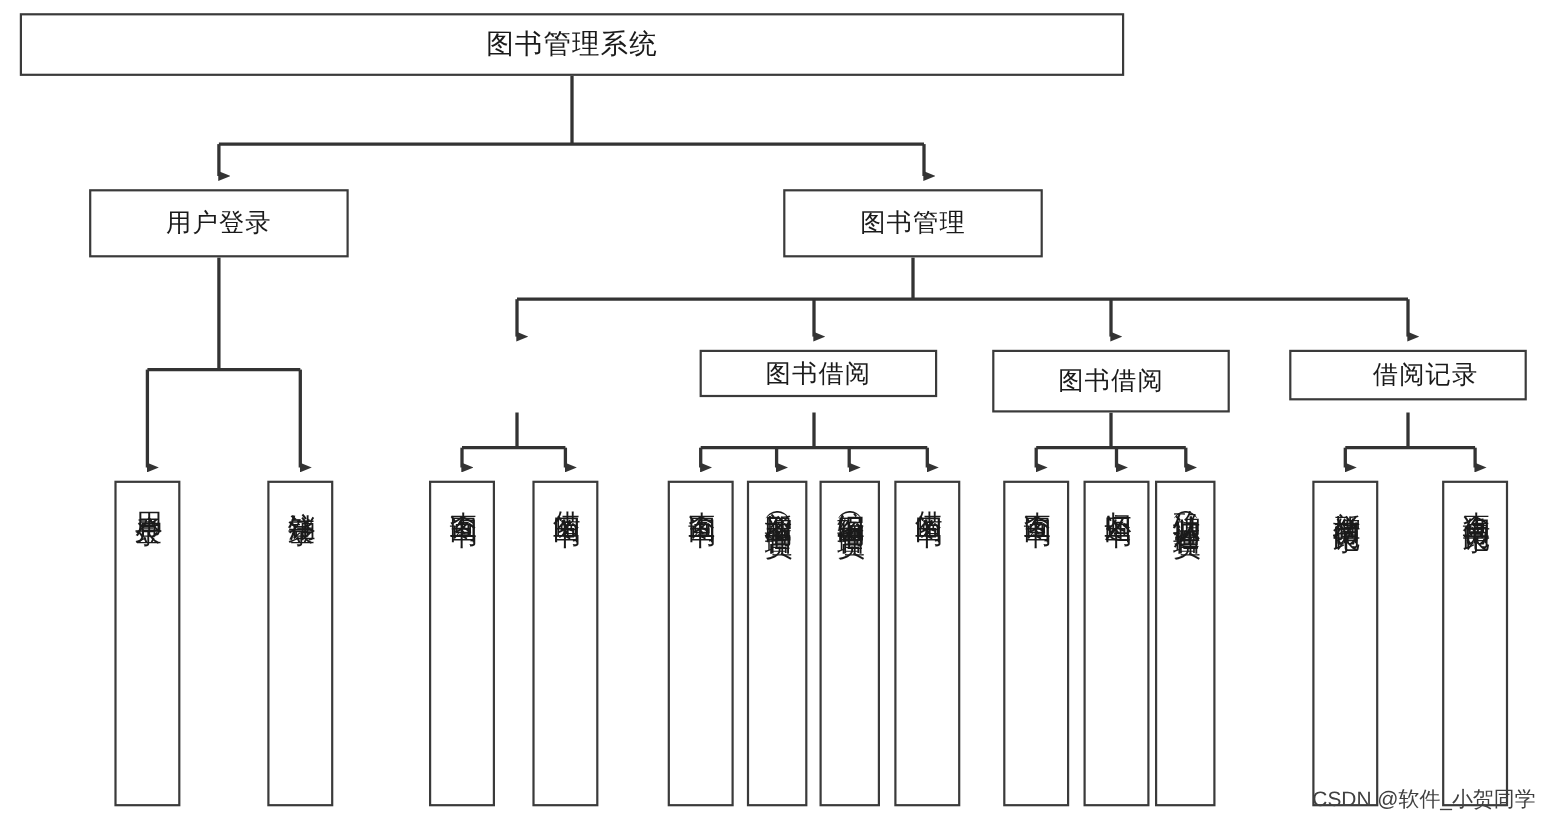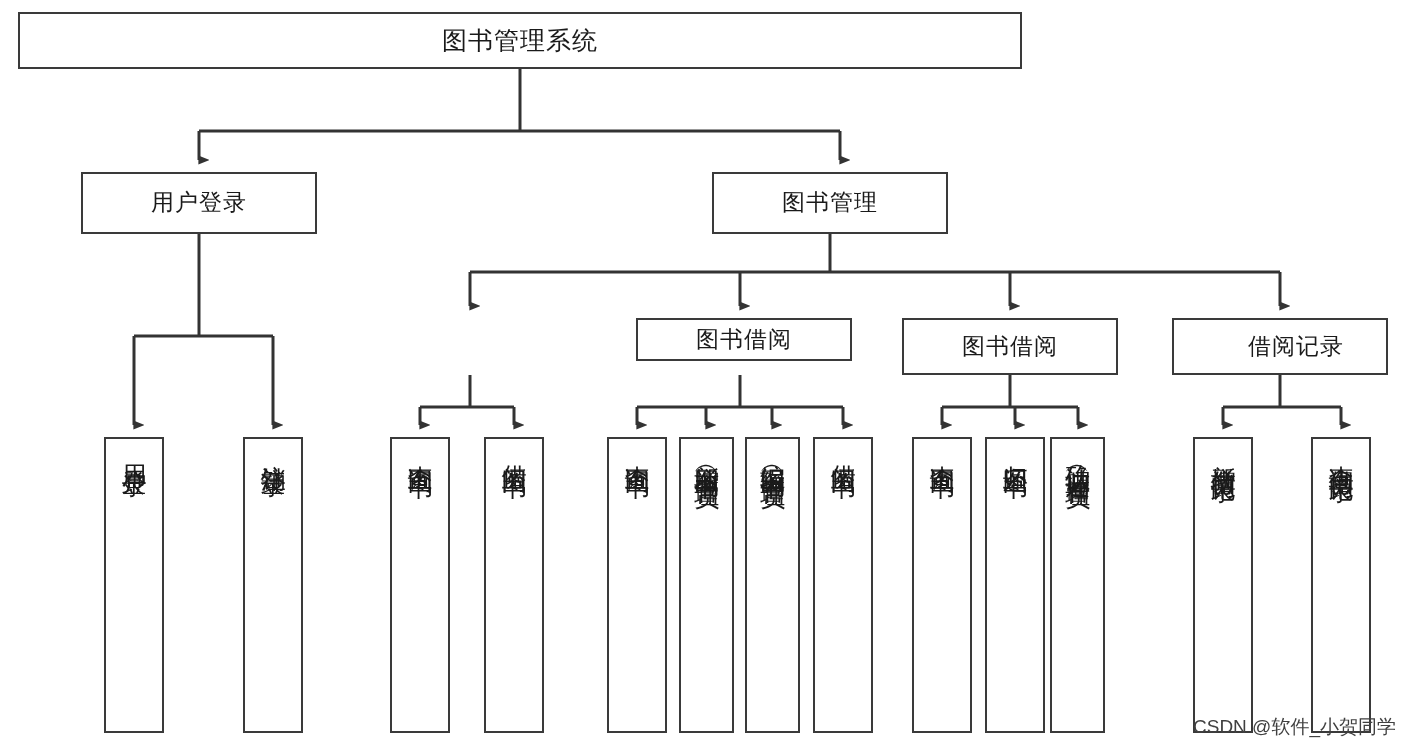--- a/index.html
+++ b/index.html
@@ -135,21 +135,21 @@
   <div class="node-box horizontal" id="node-l2-1" style="left: 712px; top: 172px; width: 236px; height: 62px; border-color: rgb(58, 58, 58); background: rgb(255, 255, 255);">
     <span class="node-label">图书管理</span>
   </div>
 
   <div class="node-box horizontal" id="node-l3-1" style="left: 636px; top: 318px; width: 216px; height: 43px; border-color: rgb(58, 58, 58); background: rgb(255, 255, 255);">
     <span class="node-label">图书借阅</span>
   </div>
   <div class="node-box horizontal" id="node-l3-2" style="left: 902px; top: 318px; width: 216px; height: 57px; border-color: rgb(58, 58, 58); background: rgb(255, 255, 255);">
     <span class="node-label">图书借阅</span>
   </div>
-  <div class="node-box horizontal" id="node-l3-3" style="left: 1172px; top: 318px; width: 216px; height: 57px; border-color: rgb(58, 58, 58); background: rgb(255, 255, 255); padding-left: 32px;">
+  <div class="node-box horizontal" id="node-l3-3" style="left: 1172px; top: 318px; width: 216px; height: 46px; border-color: rgb(58, 58, 58); background: rgb(255, 255, 255); padding-left: 32px;">
     <span class="node-label">借阅记录</span>
   </div>
 
   <div class="node-box vertical" id="node-leaf-0" style="left: 104px; top: 437px; width: 60px; height: 296px; border-color: rgb(58, 58, 58); background: rgb(255, 255, 255);">
     <span class="node-label">用户登录</span>
   </div>
   <div class="node-box vertical" id="node-leaf-1" style="left: 243px; top: 437px; width: 60px; height: 296px; border-color: rgb(58, 58, 58); background: rgb(255, 255, 255);">
     <span class="node-label">注销登录</span>
   </div>
   <div class="node-box vertical" id="node-leaf-2" style="left: 390px; top: 437px; width: 60px; height: 296px; border-color: rgb(58, 58, 58); background: rgb(255, 255, 255);">

